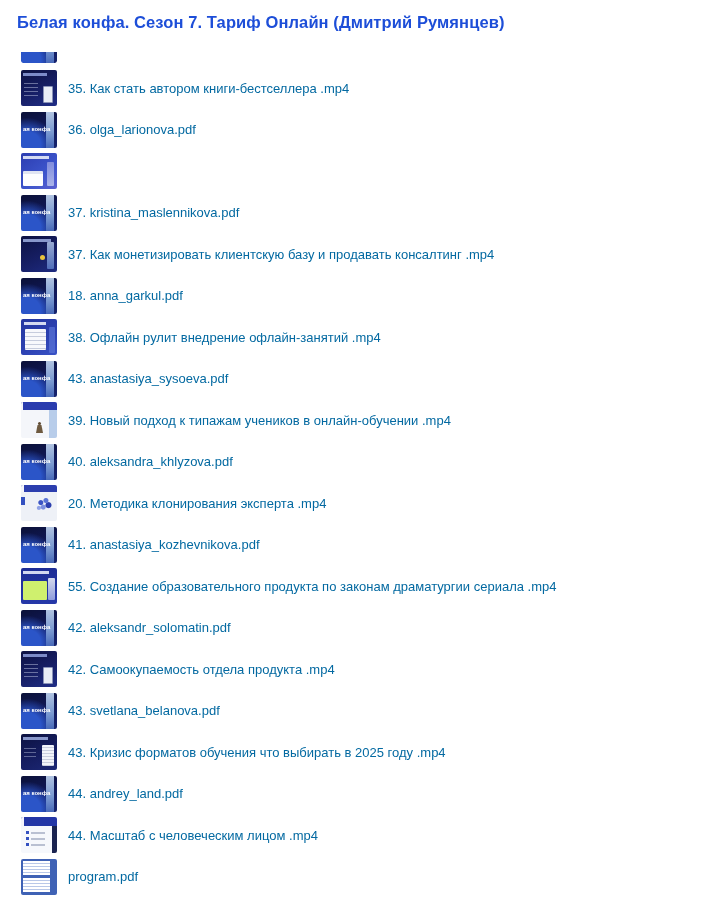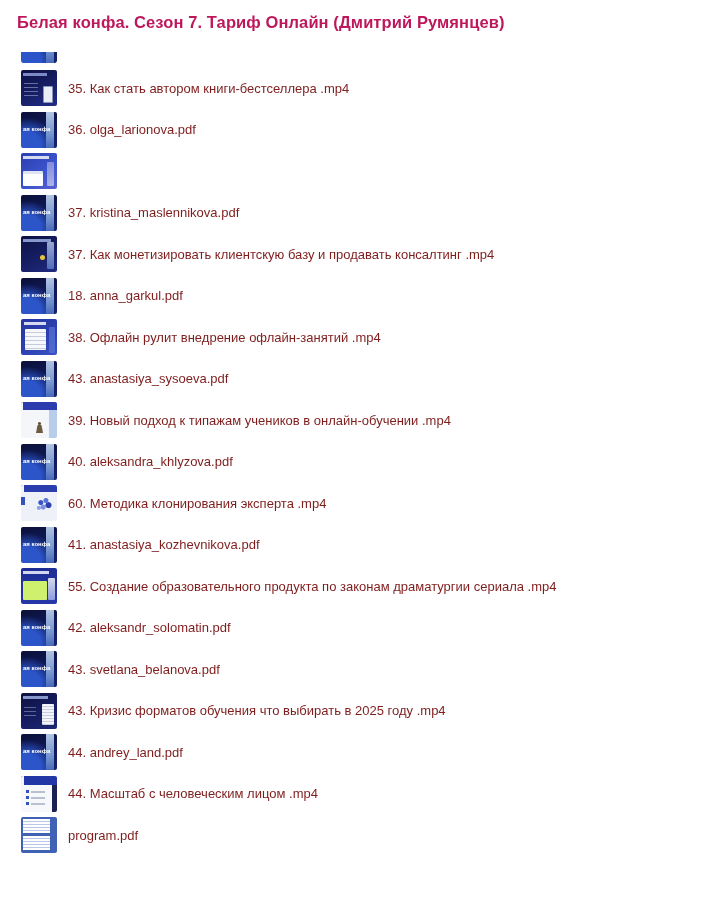--- a/index.html
+++ b/index.html
@@ -2,35 +2,35 @@
 <html><head>
 <meta charset="utf-8">
 <style>
   html,body{margin:0;padding:0;}
   body{
     width:703px;height:900px;background:#ffffff;overflow:hidden;position:relative;
     font-family:"Liberation Sans",sans-serif;
   }
   .page-title{
     position:absolute;left:17px;top:13px;
-    font-size:16.5px;font-weight:700;color:#be185d;letter-spacing:.1px;
+    font-size:16.5px;font-weight:700;color:#1d4ed8;letter-spacing:.1px;
   }
   
   .partial-thumb-wrap{
     position:absolute;left:21px;top:52px;width:36px;height:11px;overflow:hidden;border-radius:0 0 2px 2px;
   }
   .partial-thumb-wrap .thumb{margin-top:-25px;}
   .file-list{
     position:absolute;left:21px;top:70px;right:0;
   }
   .row{
     display:flex;align-items:center;height:36px;margin-bottom:5.5px;cursor:pointer;
   }
   .label{
-    margin-left:11px;font-size:13px;color:#7f1d1d;white-space:nowrap;
+    margin-left:11px;font-size:13px;color:#0369a1;white-space:nowrap;
   }
   .thumb{
     width:36px;height:36px;flex:none;border-radius:2px;position:relative;overflow:hidden;
   }
   .thumb span{position:absolute;display:block;}
   
   .t-cover{
     background:
       radial-gradient(circle at 18% 92%, #2b55c8 0 30%, rgba(43,85,200,0) 62%),
       linear-gradient(160deg,#0b1138 0%,#11195c 58%,#16246e 100%);
@@ -178,41 +178,47 @@
     <div class="row">
       <div class="thumb t-cover">
         <span class="cover-text">ая конфа</span>
       </div>
       <span class="label">40. aleksandra_khlyzova.pdf</span>
     </div>
     <div class="row">
       <div class="thumb t-diagram">
         <span class="art"></span>
       </div>
-      <span class="label">60. Методика клонирования эксперта .mp4</span>
+      <span class="label">20. Методика клонирования эксперта .mp4</span>
     </div>
     <div class="row">
       <div class="thumb t-cover">
         <span class="cover-text">ая конфа</span>
       </div>
       <span class="label">41. anastasiya_kozhevnikova.pdf</span>
     </div>
     <div class="row">
       <div class="thumb t-lime">
         <span class="art"></span>
       </div>
       <span class="label">55. Создание образовательного продукта по законам драматургии сериала .mp4</span>
     </div>
     <div class="row">
       <div class="thumb t-cover">
         <span class="cover-text">ая конфа</span>
       </div>
       <span class="label">42. aleksandr_solomatin.pdf</span>
     </div>
     <div class="row">
+      <div class="thumb t-dark-phone">
+        <span class="art"></span>
+      </div>
+      <span class="label">42. Самоокупаемость отдела продукта .mp4</span>
+    </div>
+    <div class="row">
       <div class="thumb t-cover">
         <span class="cover-text">ая конфа</span>
       </div>
       <span class="label">43. svetlana_belanova.pdf</span>
     </div>
     <div class="row">
       <div class="thumb t-dark-panel">
         <span class="art"></span>
       </div>
       <span class="label">43. Кризис форматов обучения что выбирать в 2025 году .mp4</span>

